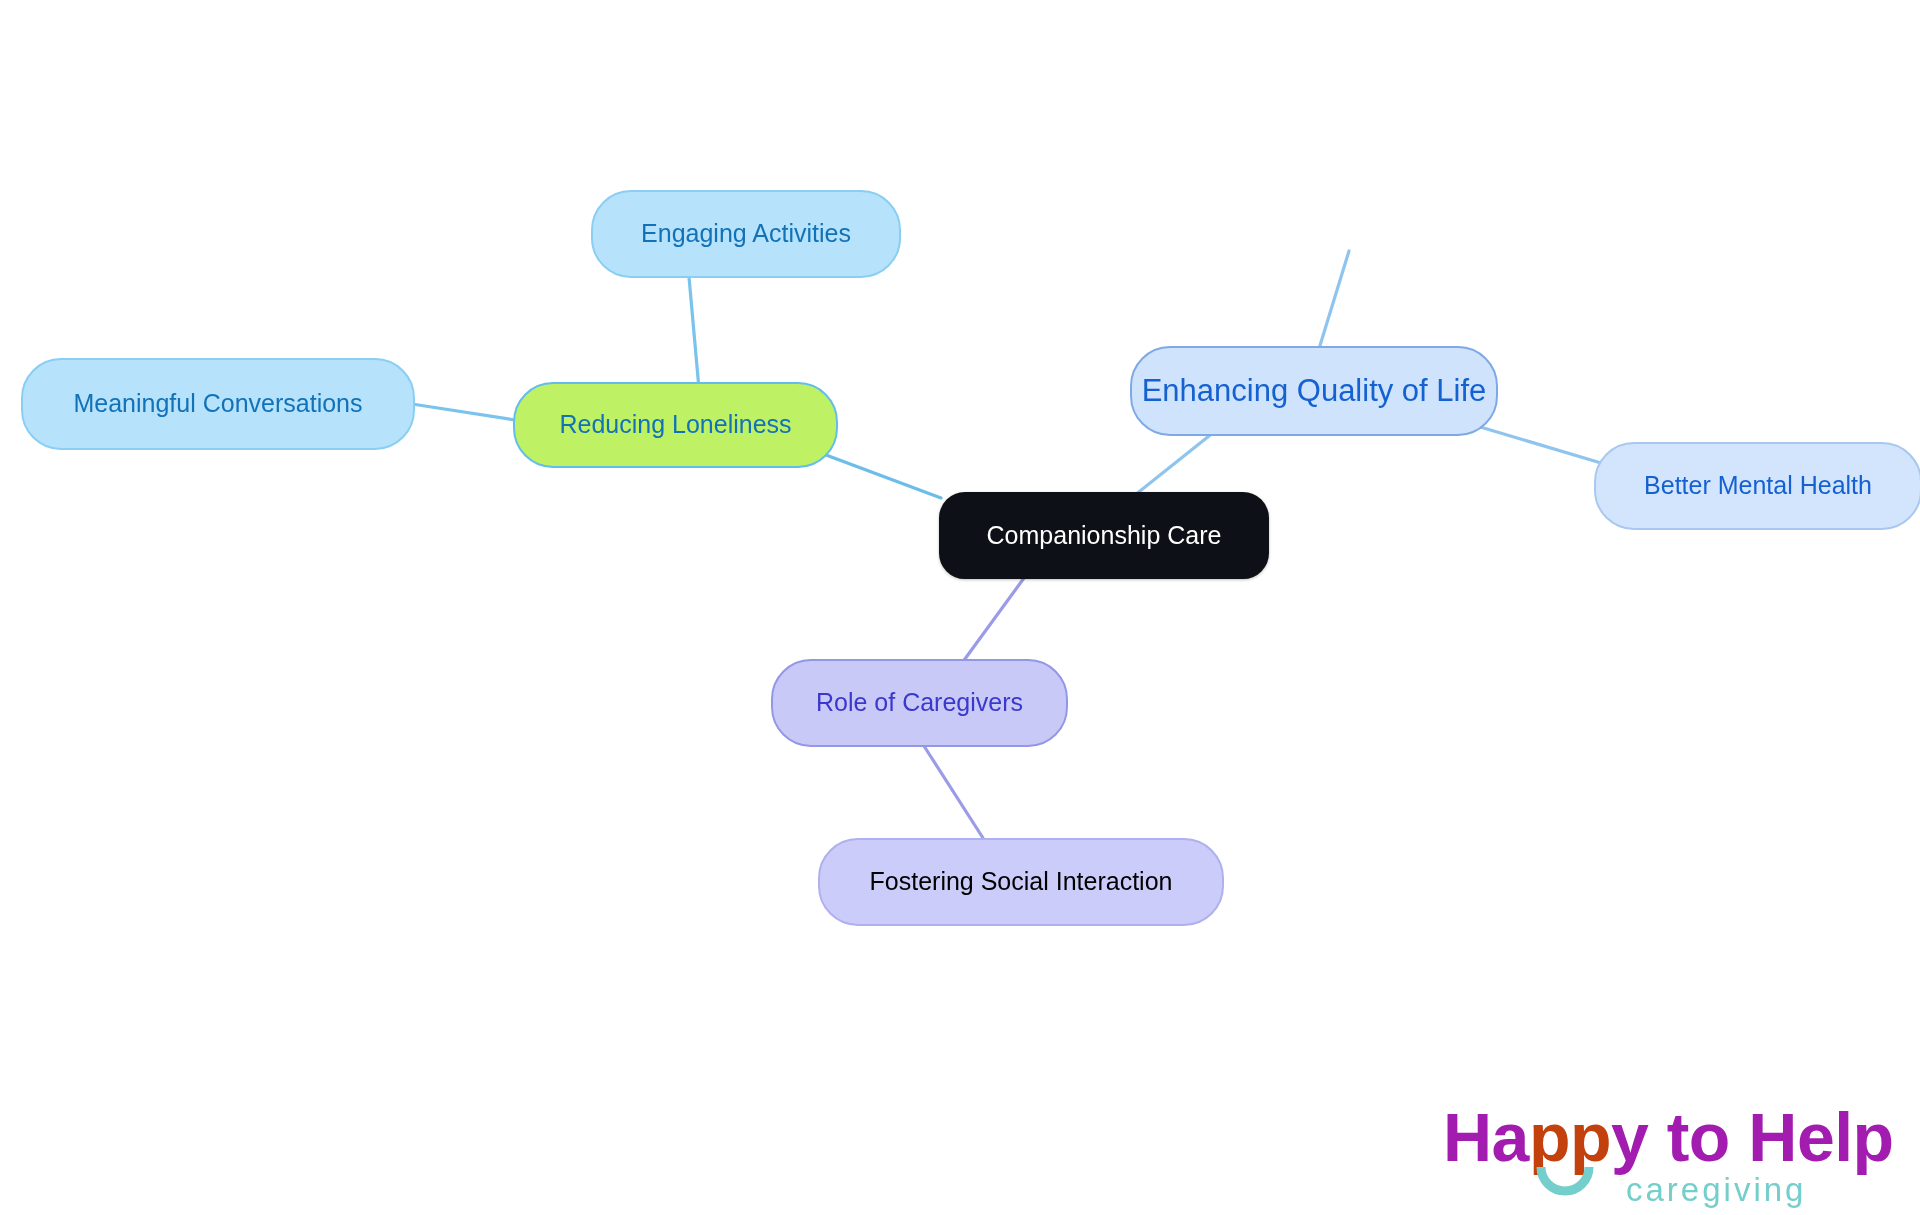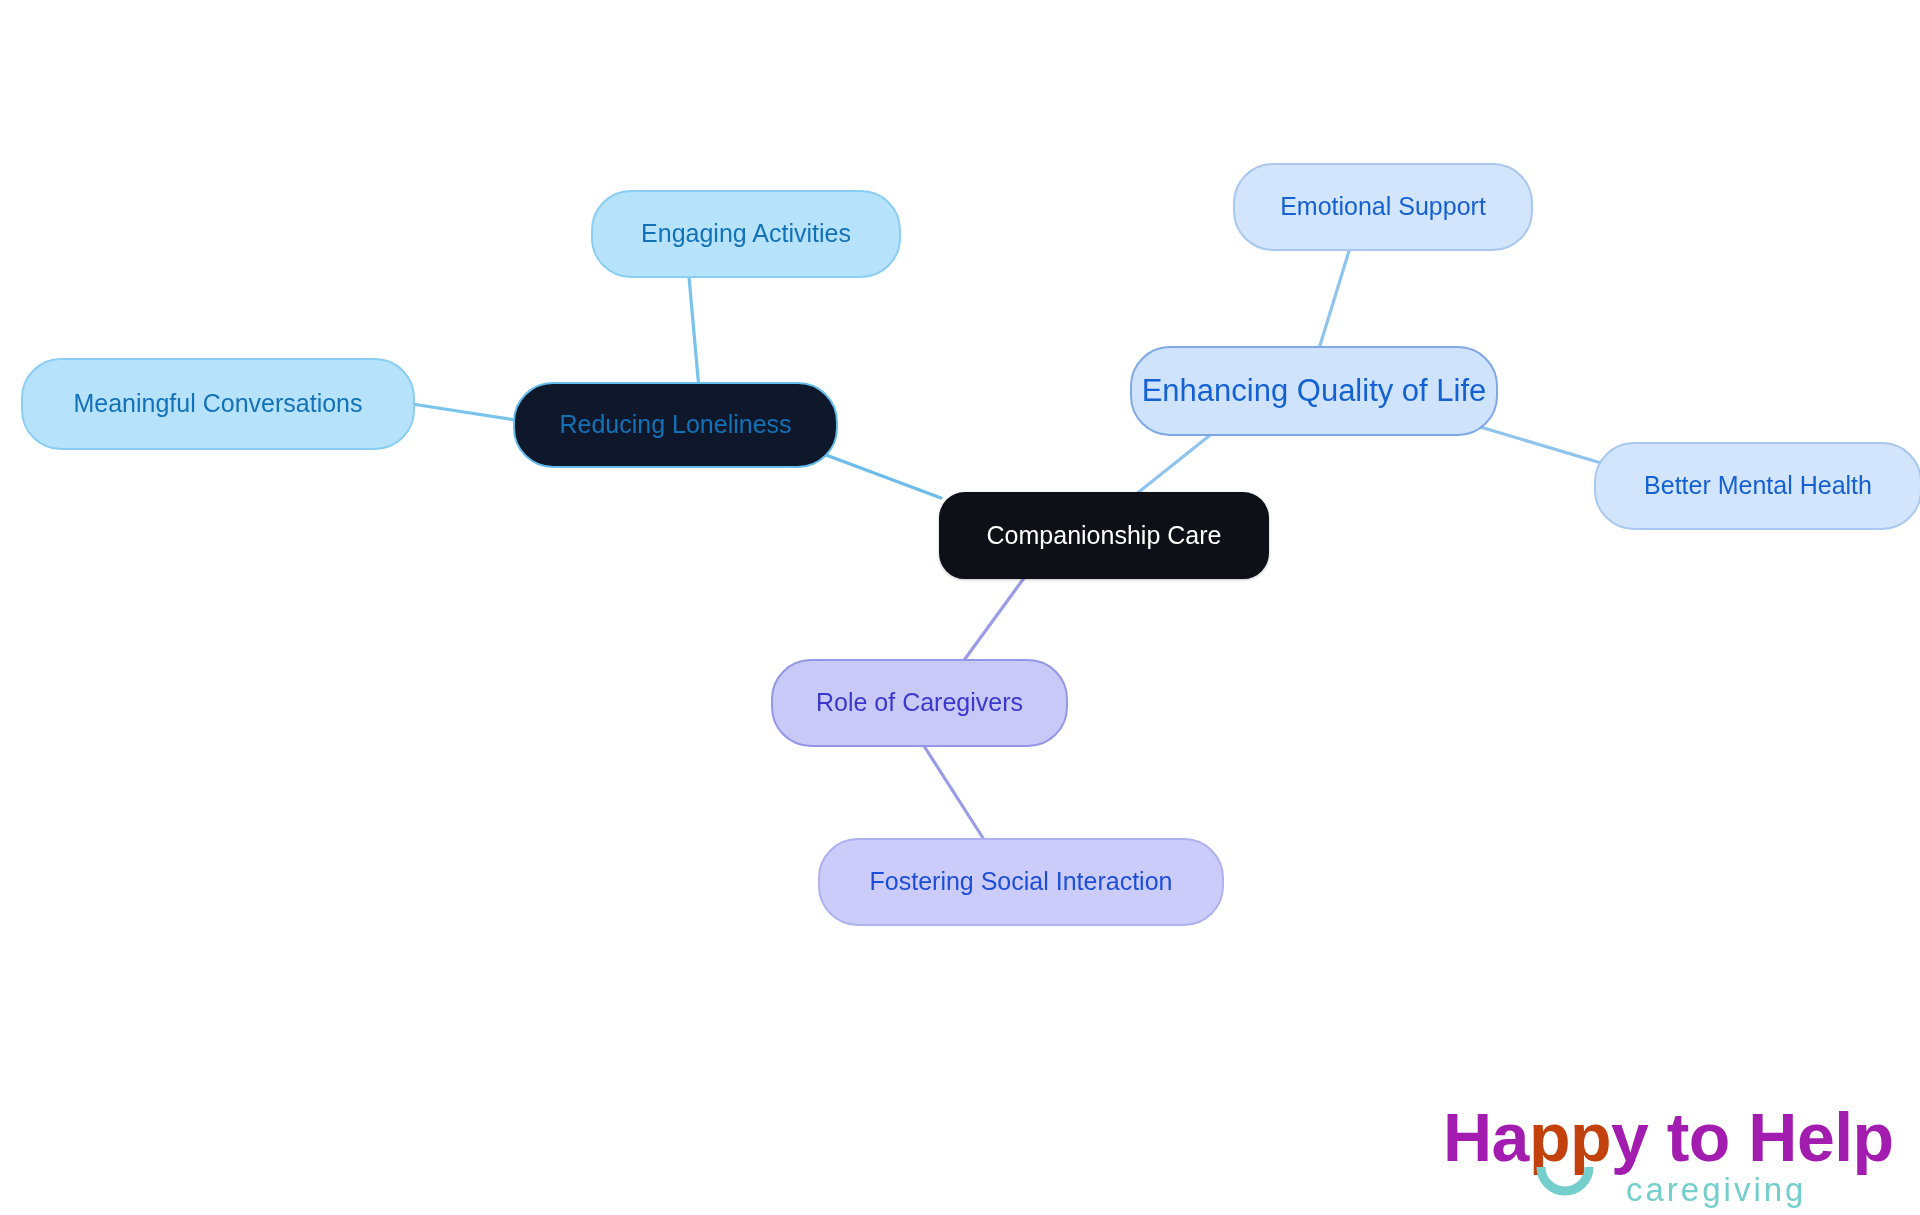--- a/index.html
+++ b/index.html
@@ -47,21 +47,21 @@
     background: #0d1117;
     border-color: #0d1117;
     border-radius: 26px;
     color: #ffffff;
     font-size: 25px;
     box-shadow: 0 1px 3px rgba(0,0,0,0.25);
   }
 
   
   .node.blue {
-    background: #0f172a;
+    background: #bef264;
     border-color: #62bdec;
     border-radius: 40px;
     color: #1272b8;
     font-size: 25px;
   }
   .node.blue-soft {
     background: #b6e2fb;
     border-color: #8acef3;
     border-radius: 40px;
     color: #1272b8;
@@ -90,21 +90,21 @@
     background: #c8c9f7;
     border-color: #9496e6;
     border-radius: 40px;
     color: #3a38cd;
     font-size: 25px;
   }
   .node.purple-soft {
     background: #cbccf9;
     border-color: #aeb0ef;
     border-radius: 40px;
-    color: #1d4ed8;
+    color: #000000;
     font-size: 25px;
   }
 
   
   #logo {
     position: absolute;
     left: 1443px;
     top: 1103px;
     width: 440px;
     height: 112px;
@@ -160,23 +160,20 @@
   </div>
 
   <div class="node blue-soft" style="left:591px; top:190px; width:310px; height:88px;">
     <span class="node-label">Engaging Activities</span>
   </div>
 
   <div class="node blue" style="left:513px; top:382px; width:325px; height:86px;">
     <span class="node-label">Reducing Loneliness</span>
   </div>
 
-  <div class="node paleblue-soft" style="left:1233px; top:163px; width:300px; height:88px;">
-    <span class="node-label">Emotional Support</span>
-  </div>
 
   <div class="node paleblue-soft" style="left:1594px; top:442px; width:328px; height:88px;">
     <span class="node-label">Better Mental Health</span>
   </div>
 
   <div class="node paleblue" style="left:1130px; top:346px; width:368px; height:90px;">
     <span class="node-label">Enhancing Quality of Life</span>
   </div>
 
   <div class="node purple" style="left:771px; top:659px; width:297px; height:88px;">

